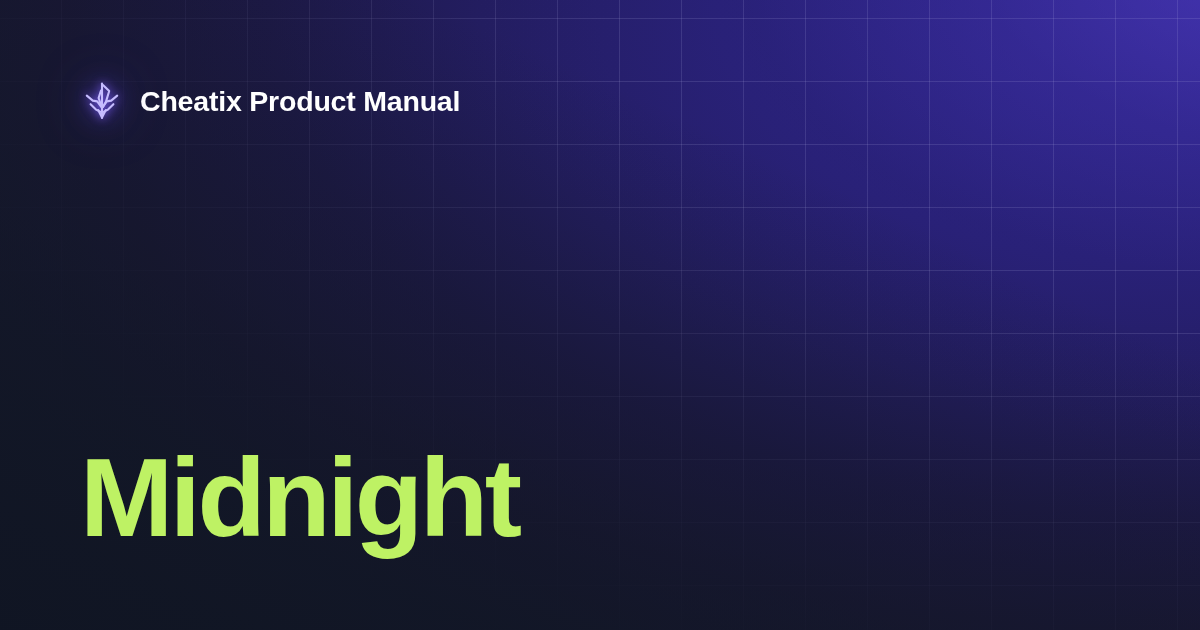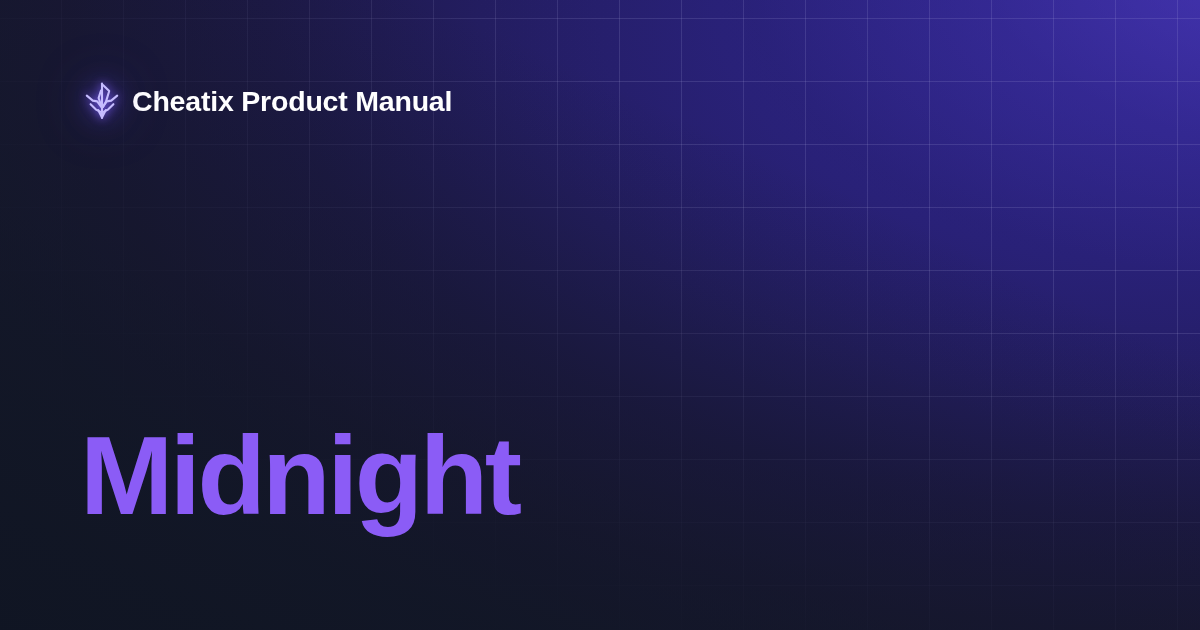--- a/index.html
+++ b/index.html
@@ -96,21 +96,21 @@
     z-index:5;
     width:100%; height:100%;
   }
 
   
   .brand {
     position:absolute;
     left:80px; top:75px;
     display:flex;
     align-items:center;
-    gap:8px;
+    gap:16px;
     height:52px;
   }
   .brand-logo {
     width:44px; height:44px;
     display:block;
     flex:0 0 auto;
     filter:
       drop-shadow(0 0 5px rgba(126,96,255,0.95))
       drop-shadow(0 0 13px rgba(96,72,230,0.62))
       drop-shadow(0 0 26px rgba(80,58,200,0.32));
@@ -121,22 +121,22 @@
     font-weight:700;
     letter-spacing:-0.2px;
     line-height:1;
     white-space:nowrap;
   }
 
   
   .headline {
     position:absolute;
     left:80px;
-    top:420px;
-    color:#8b5cf6;
+    top:442px;
+    color:#bef264;
     font-size:112px;
     font-weight:700;
     letter-spacing:-3.5px;
     line-height:1;
     white-space:nowrap;
   }
 </style>
 </head>
 <body>
 

